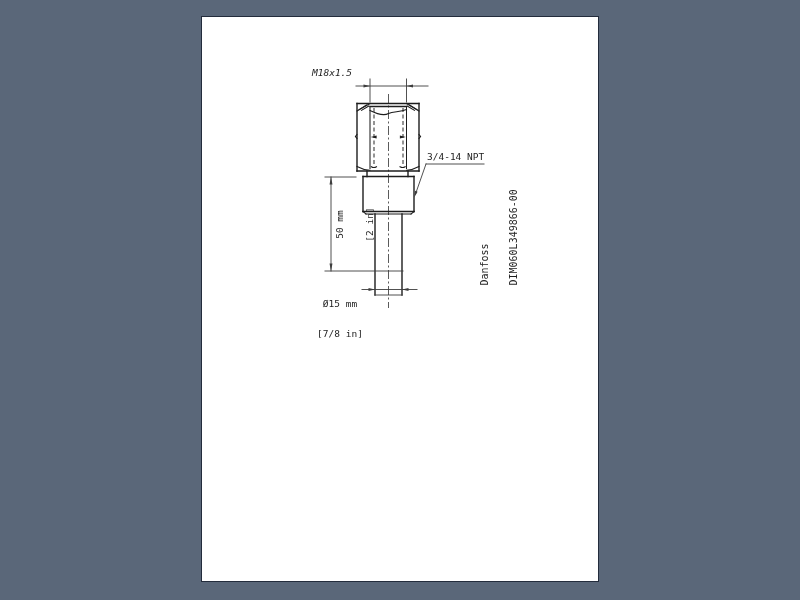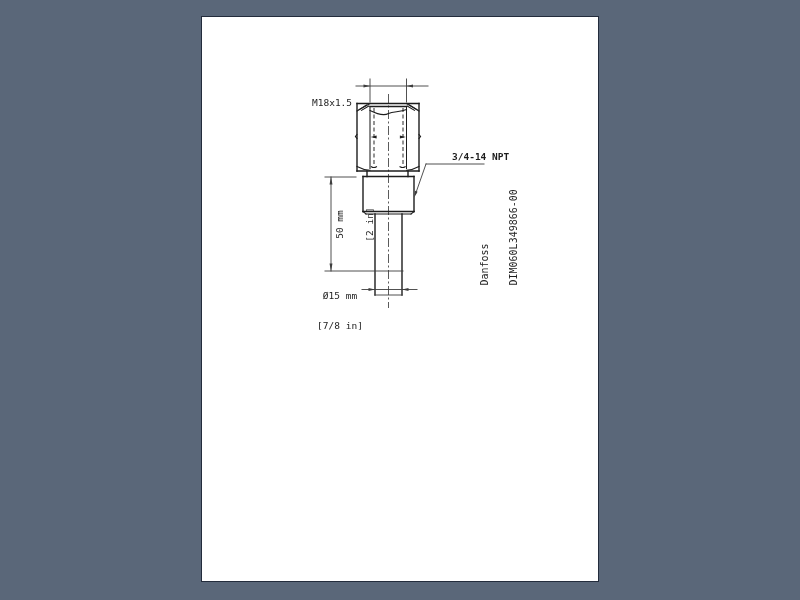--- a/index.html
+++ b/index.html
@@ -118,30 +118,30 @@
     <polygon class="arrow" points="402,289.5 408.5,288.1 408.5,290.9"></polygon>
   </g>
 
   <g>
     <path class="thin-line" d="M426,164 H484"></path>
     <path class="thin-line" d="M426,164 L415.5,194"></path>
     <polygon class="arrow" points="414.2,197.4 417.6,191.7 415.1,190.8"></polygon>
   </g>
 </svg>
 
-<div class="cad-label" style="left:312px;top:98px;">M18x1.5</div>
+<div class="cad-label" style="left:312px;top:68px;font-style:italic;">M18x1.5</div>
 
-<div class="cad-label" style="left:452px;top:152px;font-weight:bold;">3/4-14 NPT</div>
+<div class="cad-label" style="left:427px;top:152px;">3/4-14 NPT</div>
 
 <div class="cad-label rot tc" style="left:305px;top:214px;width:40px;height:21px;">
   <div>50 mm</div>
   <div>[2 in]</div>
 </div>
 
-<div class="cad-label tc" style="left:316px;top:271px;width:48px;">
+<div class="cad-label tc" style="left:316px;top:279px;width:48px;">
   <div>Ø15 mm</div>
   <div>[7/8 in]</div>
 </div>
 
 <div class="cad-label rot tl danfoss" style="left:420px;top:226px;width:100px;height:19px;">
   <div>Danfoss</div>
   <div>DIM060L349866-00</div>
 </div>
 
 </body></html>

